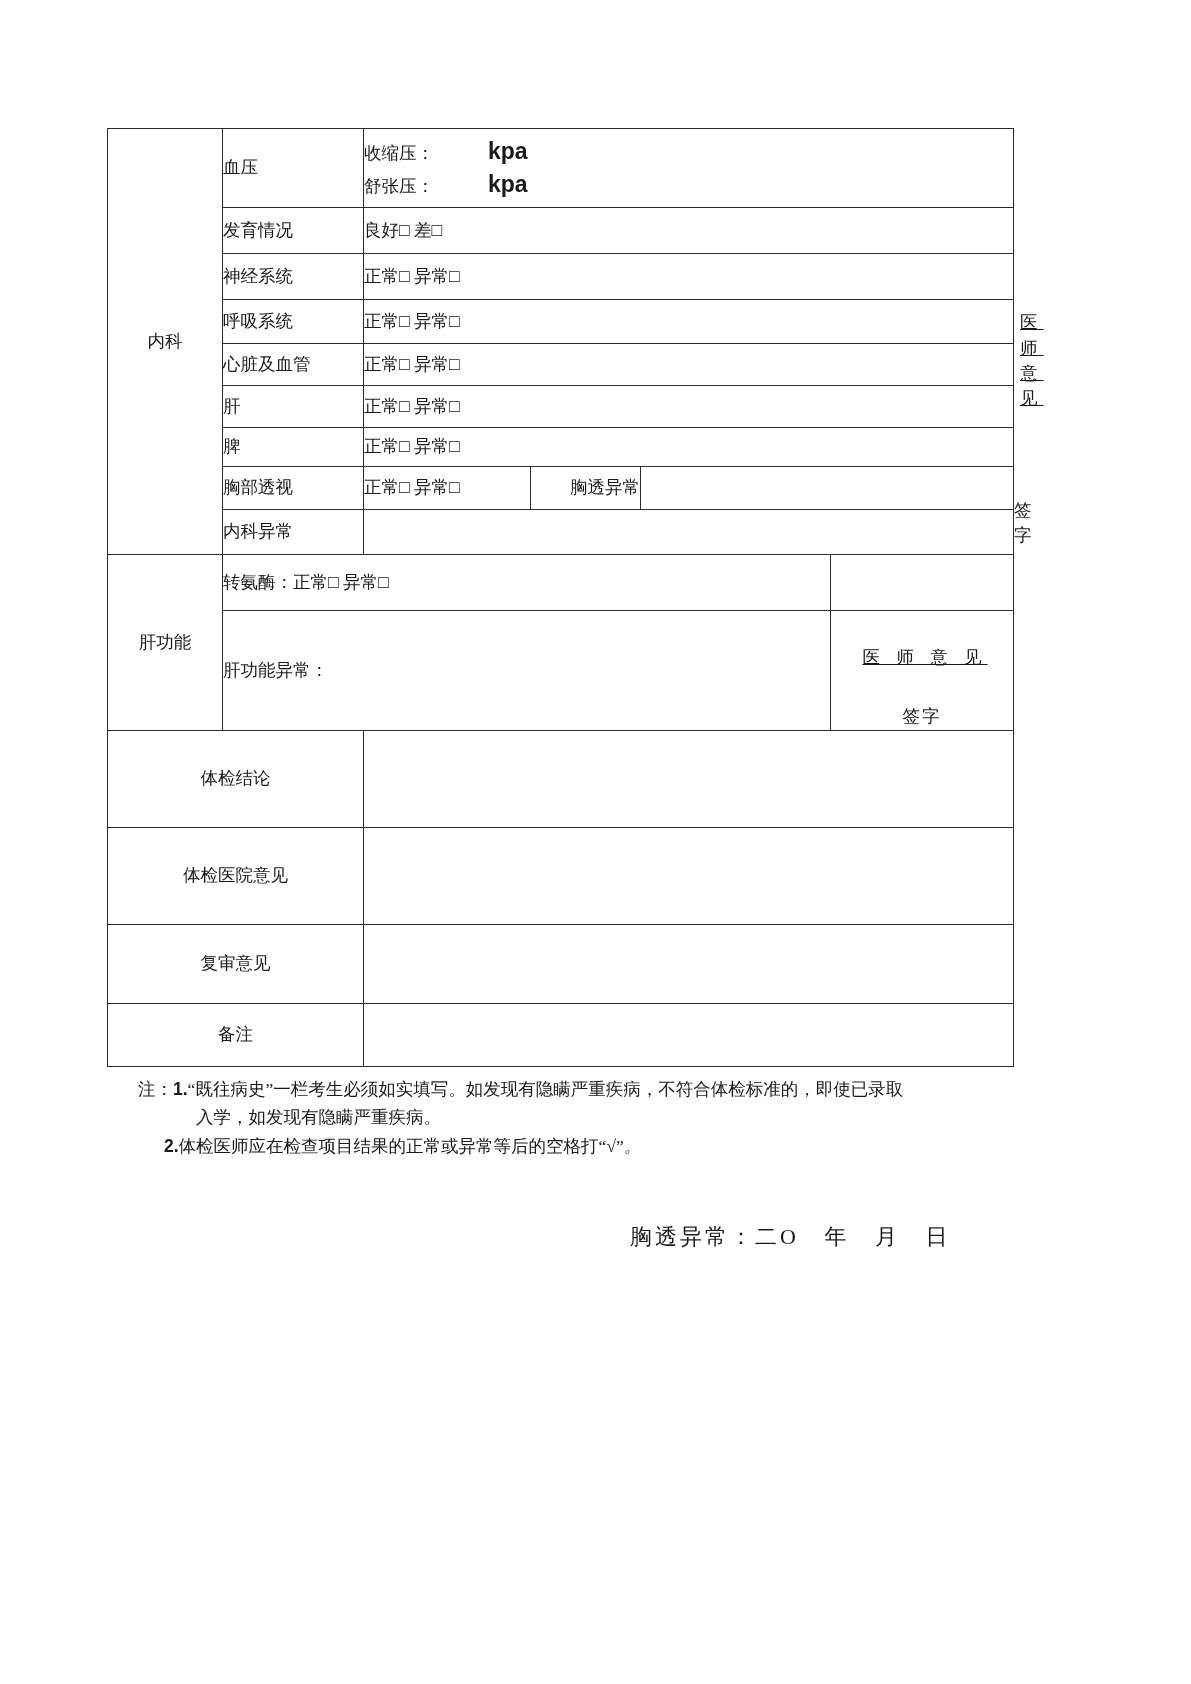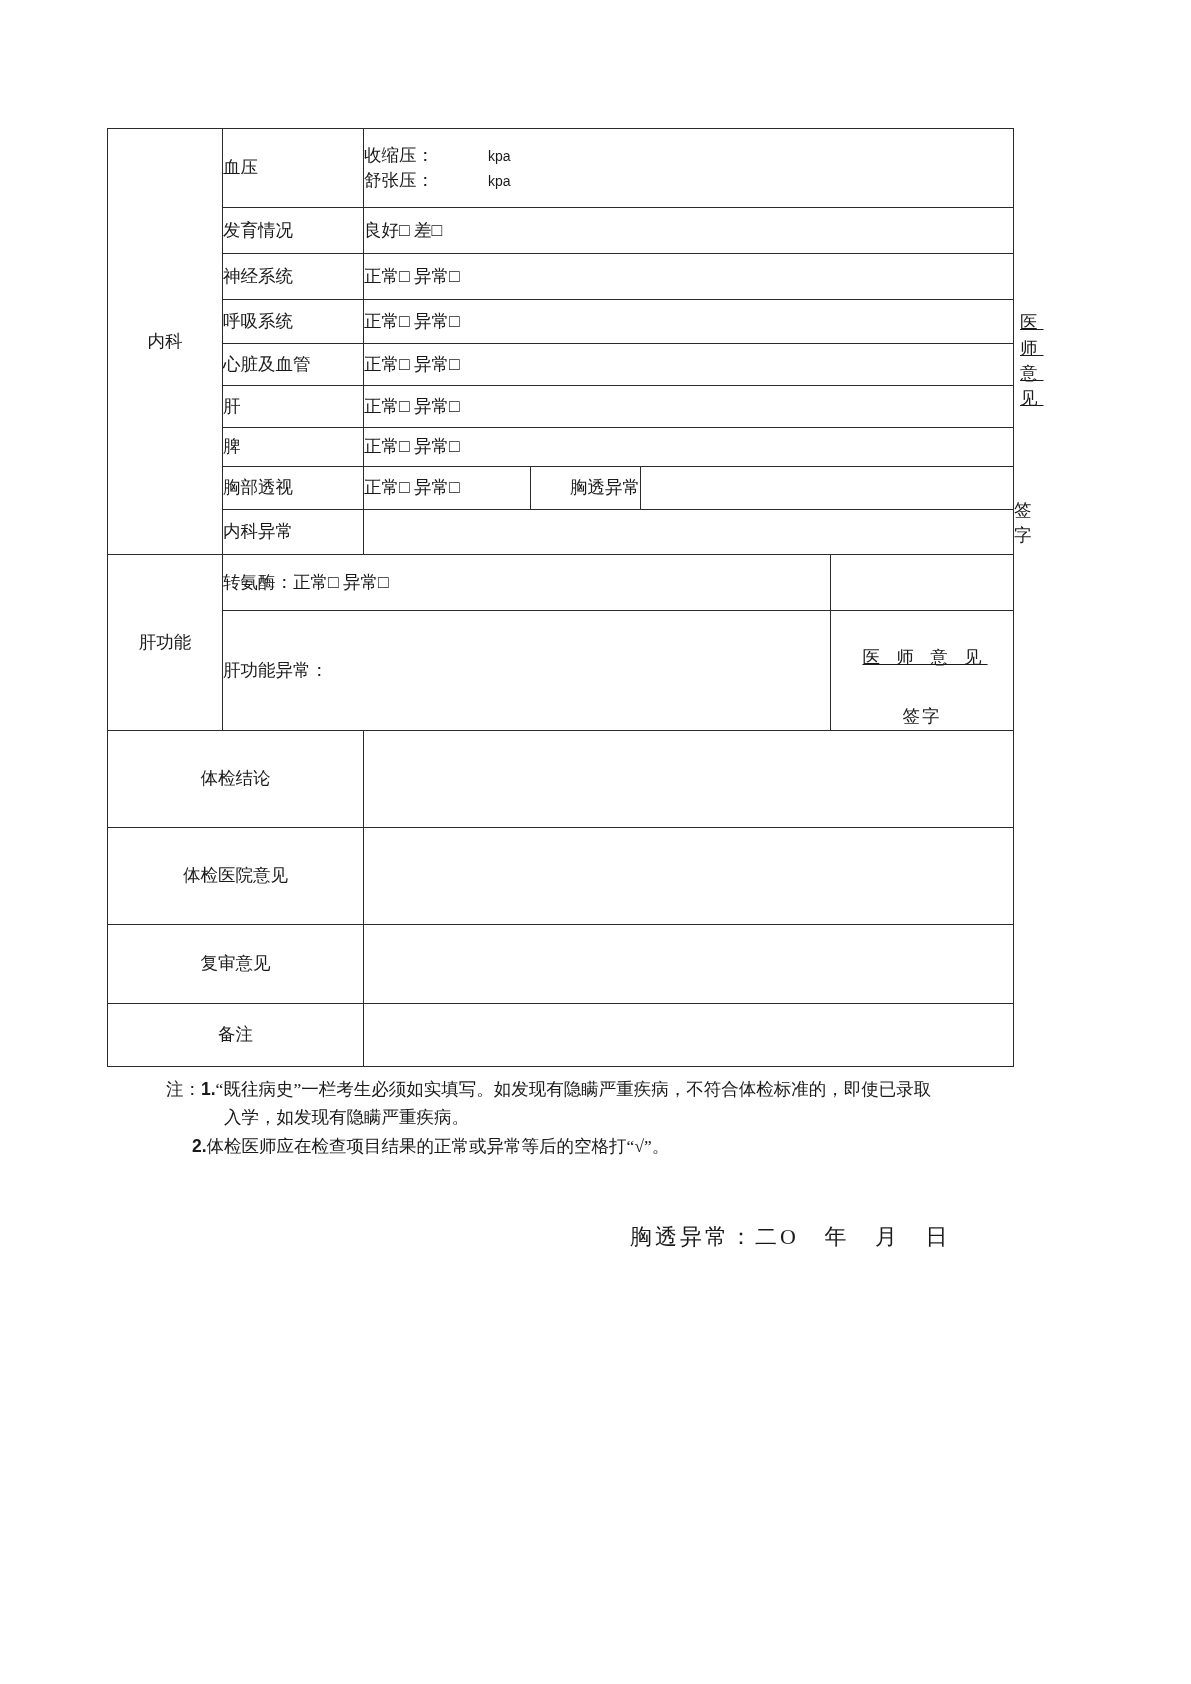--- a/index.html
+++ b/index.html
@@ -63,22 +63,22 @@
     font-size: 17.5px;
   }
 
   .bp-line {
     display: block;
     white-space: pre;
     font-size: 17.5px;
   }
   .bp-unit {
     font-family: "Liberation Sans", sans-serif;
-    font-weight: normal;
-    font-size: 14px;
+    font-weight: bold;
+    font-size: 23px;
   }
 
   .opinion-cell {
     text-align: center;
     vertical-align: middle;
     font-size: 17.5px;
   }
   .op-title {
     display: block;
     letter-spacing: 6px;
@@ -103,21 +103,20 @@
     left: 138px;
     top: 1075px;
     width: 930px;
     font-size: 17.5px;
     line-height: 1.62;
     color: #1a1a1a;
   }
   .note-row {
     display: block;
     white-space: pre-wrap;
-    margin-left: 28px;
   }
   .note-1 { text-indent: 0; }
   .note-cont { padding-left: 58px; }
   .note-2 { padding-left: 26px; }
   .note-3 { padding-left: 36px; }
   .num {
     font-family: "Liberation Sans", sans-serif;
     font-weight: bold;
   }
 

